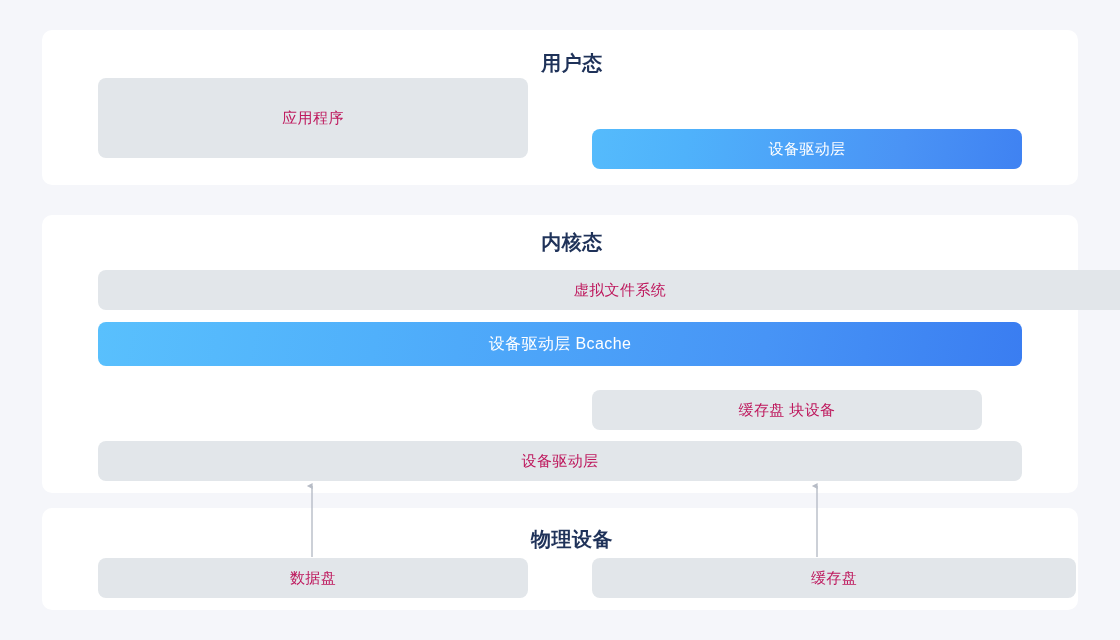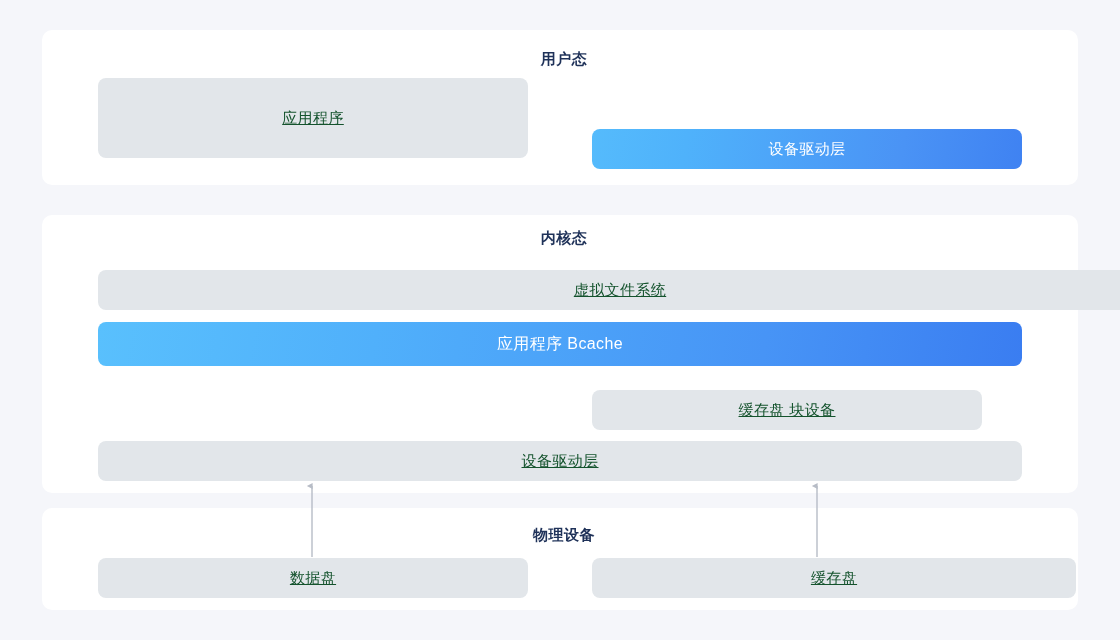--- a/index.html
+++ b/index.html
@@ -31,24 +31,24 @@
     left: 42px;
     width: 1036px;
     box-sizing: border-box;
   }
   #panel-user    { top: 30px;  height: 155px; }
   #panel-kernel  { top: 215px; height: 278px; }
   #panel-device  { top: 508px; height: 102px; }
 
   .panel-title {
     position: absolute;
-    left: 4px;
+    left: 12px;
     width: 100%;
     text-align: center;
-    font-size: 15px;
+    font-size: 20px;
     font-weight: bold;
     color: #1f3259;
     letter-spacing: 0.5px;
   }
   #title-user   { top: 20px; }
   #title-kernel { top: 14px; }
   #title-device { top: 18px; }
 
   
   .box {
@@ -56,22 +56,21 @@
     border-radius: 8px;
     display: flex;
     align-items: center;
     justify-content: center;
     box-sizing: border-box;
     font-size: 15px;
     letter-spacing: 0.4px;
   }
   .box.gray {
     background: #e2e6ea;
-    color: #14532d;
-    text-decoration: underline;
+    color: #be185d;
   }
   .box.blue {
     background: linear-gradient(100deg, #55bbfc 0%, #4fb2fb 22%, #4a93f5 72%, #3f82f2 100%);
     color: #ffffff;
   }
   .box.blue.wide {
     background: linear-gradient(100deg, #59c0fd 0%, #50b0fb 30%, #4794f6 72%, #3a7df1 100%);
   }
 
   
@@ -112,21 +111,21 @@
 
 
     <div class="box blue" id="box-prefetch-fw">设备驱动层</div>
   </div>
 
   <div class="panel" id="panel-kernel">
     <div class="panel-title" id="title-kernel">内核态</div>
 
     <div class="box gray" id="box-vfs">虚拟文件系统</div>
 
-    <div class="box blue wide" id="box-bcache">应用程序 Bcache</div>
+    <div class="box blue wide" id="box-bcache">设备驱动层 Bcache</div>
 
 
     <div class="box gray" id="box-cache-blockdev">缓存盘 块设备</div>
 
     <div class="box gray" id="box-driver">设备驱动层</div>
   </div>
 
   <div class="panel" id="panel-device">
     <div class="panel-title" id="title-device">物理设备</div>
 

